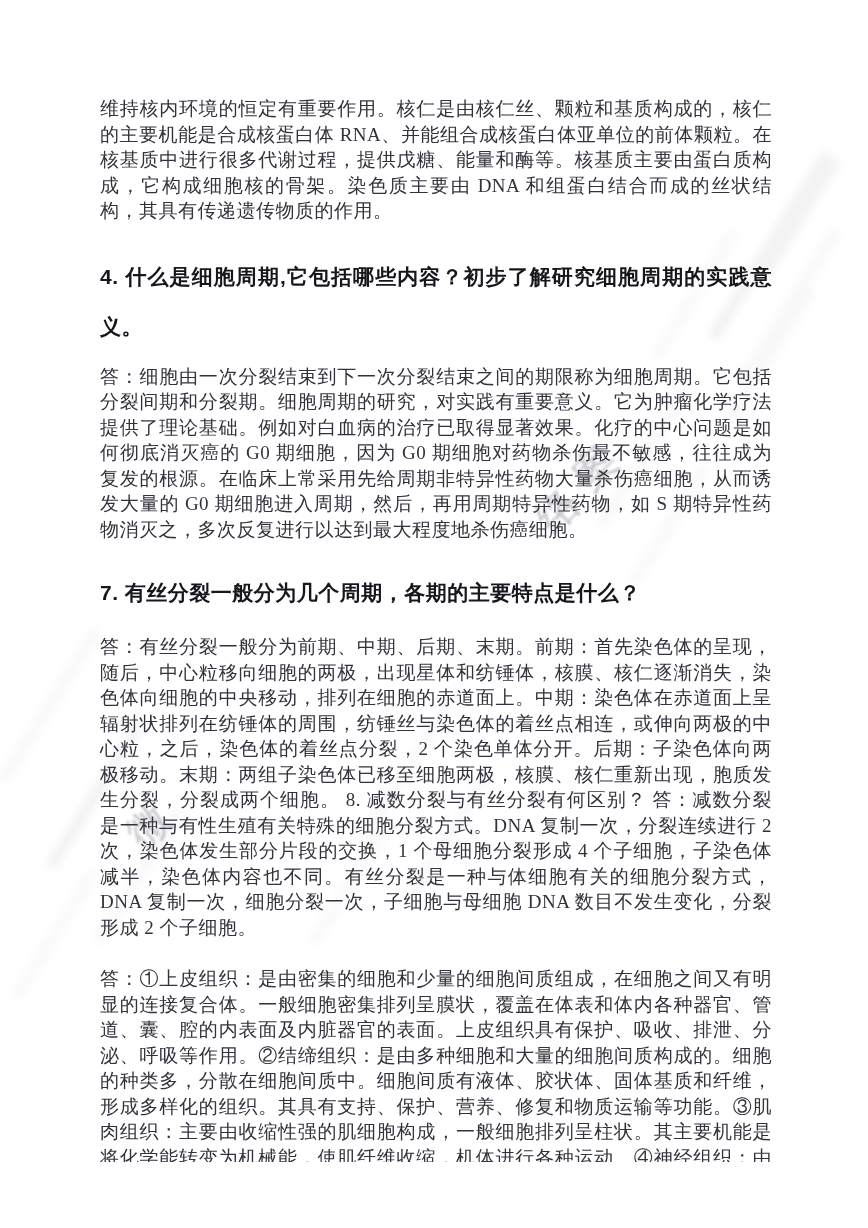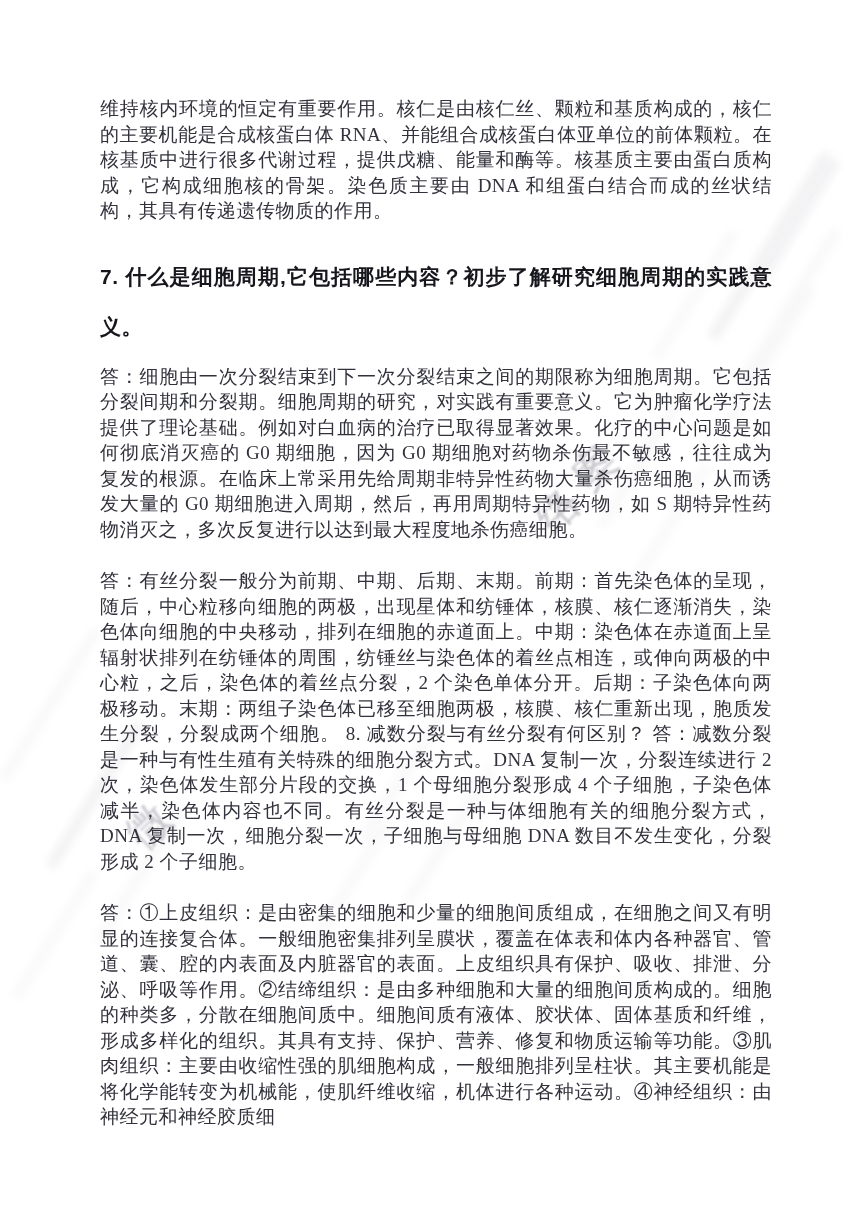--- a/index.html
+++ b/index.html
@@ -87,24 +87,25 @@
 
     <span class="wm-glyph" style="left:575px; top:440px;">案</span>
     <span class="wm-glyph" style="left:537px; top:482px;">络</span>
     <span class="wm-glyph" style="left:128px; top:798px;">微</span>
   </div>
 
   <div class="content">
 
     <p class="para">维持核内环境的恒定有重要作用。核仁是由核仁丝、颗粒和基质构成的，核仁的主要机能是合成核蛋白体 RNA、并能组合成核蛋白体亚单位的前体颗粒。在核基质中进行很多代谢过程，提供戊糖、能量和酶等。核基质主要由蛋白质构成，它构成细胞核的骨架。染色质主要由 DNA 和组蛋白结合而成的丝状结构，其具有传递遗传物质的作用。</p>
 
-    <h3 class="question">7. 什么是细胞周期,它包括哪些内容？初步了解研究细胞周期的实践意义。</h3>
+    <h3 class="question">4. 什么是细胞周期,它包括哪些内容？初步了解研究细胞周期的实践意义。</h3>
 
     <p class="para answer">答：细胞由一次分裂结束到下一次分裂结束之间的期限称为细胞周期。它包括分裂间期和分裂期。细胞周期的研究，对实践有重要意义。它为肿瘤化学疗法提供了理论基础。例如对白血病的治疗已取得显著效果。化疗的中心问题是如何彻底消灭癌的 G0 期细胞，因为 G0 期细胞对药物杀伤最不敏感，往往成为复发的根源。在临床上常采用先给周期非特异性药物大量杀伤癌细胞，从而诱发大量的 G0 期细胞进入周期，然后，再用周期特异性药物，如 S 期特异性药物消灭之，多次反复进行以达到最大程度地杀伤癌细胞。</p>
 
+    <h3 class="question single">7. 有丝分裂一般分为几个周期，各期的主要特点是什么？</h3>
 
     <p class="para answer">答：有丝分裂一般分为前期、中期、后期、末期。前期：首先染色体的呈现，随后，中心粒移向细胞的两极，出现星体和纺锤体，核膜、核仁逐渐消失，染色体向细胞的中央移动，排列在细胞的赤道面上。中期：染色体在赤道面上呈辐射状排列在纺锤体的周围，纺锤丝与染色体的着丝点相连，或伸向两极的中心粒，之后，染色体的着丝点分裂，2 个染色单体分开。后期：子染色体向两极移动。末期：两组子染色体已移至细胞两极，核膜、核仁重新出现，胞质发生分裂，分裂成两个细胞。 8. 减数分裂与有丝分裂有何区别？ 答：减数分裂是一种与有性生殖有关特殊的细胞分裂方式。DNA 复制一次，分裂连续进行 2 次，染色体发生部分片段的交换，1 个母细胞分裂形成 4 个子细胞，子染色体减半，染色体内容也不同。有丝分裂是一种与体细胞有关的细胞分裂方式，DNA 复制一次，细胞分裂一次，子细胞与母细胞 DNA 数目不发生变化，分裂形成 2 个子细胞。</p>
 
 
     <p class="para answer last">答：①上皮组织：是由密集的细胞和少量的细胞间质组成，在细胞之间又有明显的连接复合体。一般细胞密集排列呈膜状，覆盖在体表和体内各种器官、管道、囊、腔的内表面及内脏器官的表面。上皮组织具有保护、吸收、排泄、分泌、呼吸等作用。②结缔组织：是由多种细胞和大量的细胞间质构成的。细胞的种类多，分散在细胞间质中。细胞间质有液体、胶状体、固体基质和纤维，形成多样化的组织。其具有支持、保护、营养、修复和物质运输等功能。③肌肉组织：主要由收缩性强的肌细胞构成，一般细胞排列呈柱状。其主要机能是将化学能转变为机械能，使肌纤维收缩，机体进行各种运动。④神经组织：由神经元和神经胶质细</p>
 
   </div>
 </div>
 
 </body></html>

